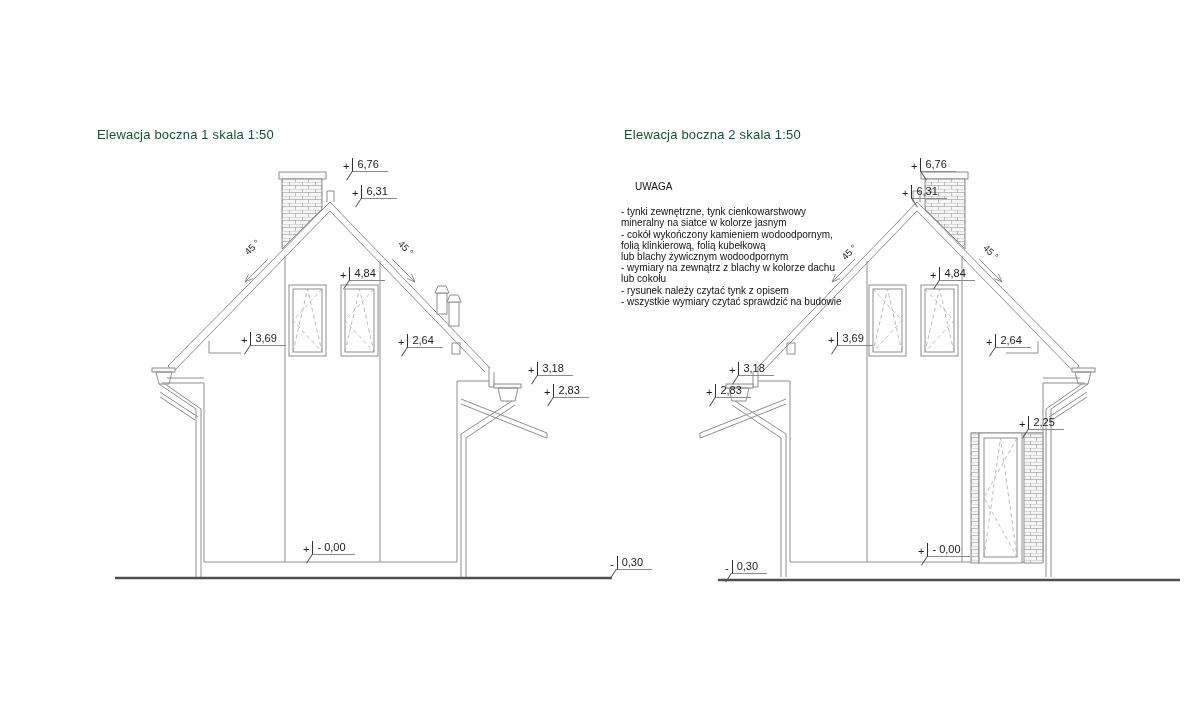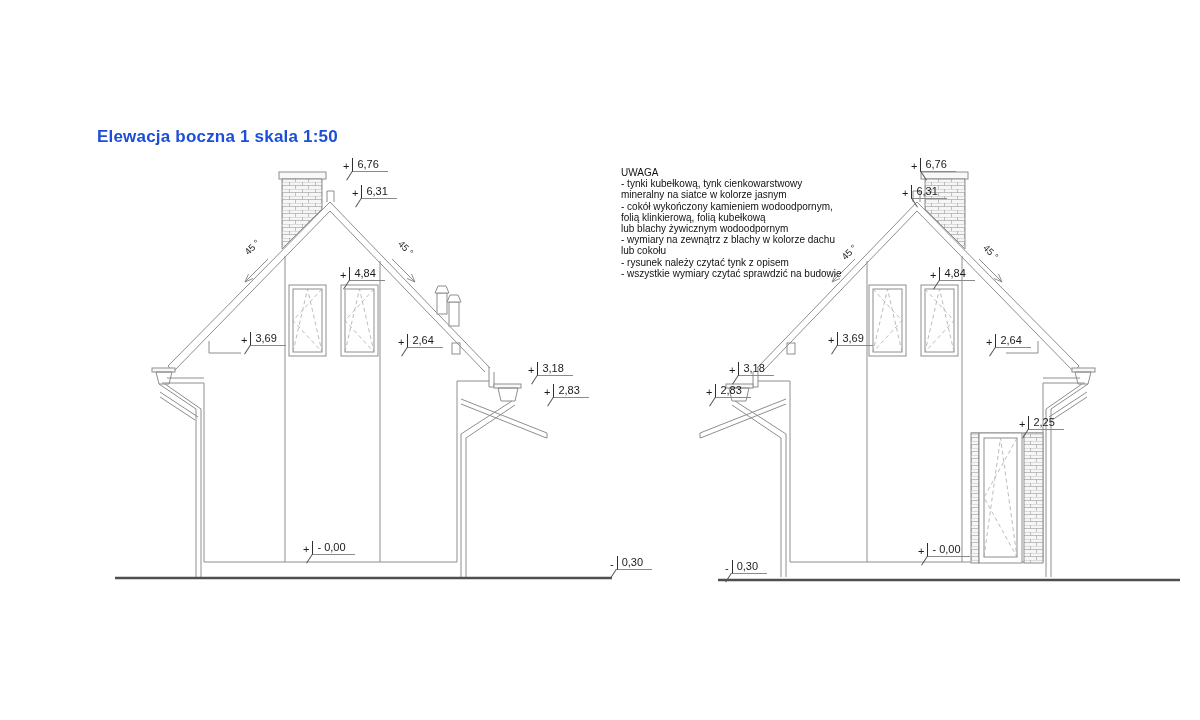--- a/index.html
+++ b/index.html
@@ -1,24 +1,24 @@
 <!DOCTYPE html>
 <html><head>
 <meta charset="utf-8">
 <style>
   html,body{margin:0;padding:0;}
   body{width:1200px;height:720px;background:#ffffff;position:relative;overflow:hidden;
        font-family:"Liberation Sans",sans-serif;}
   .sheet{position:absolute;inset:0;}
   svg.drawing{position:absolute;left:0;top:0;}
-  .title{position:absolute;font-size:17px;color:#1d4ed8;letter-spacing:.2px;white-space:pre;font-weight:bold;}
+  .title{position:absolute;font-size:13px;color:#14532d;letter-spacing:.2px;white-space:pre;}
   #title-1{left:97px;top:127px;}
   #title-2{left:624px;top:127px;}
   .note{position:absolute;left:621px;top:167px;width:240px;font-size:10px;line-height:11.2px;color:#111;}
-  .note .heading{margin:0;}
+  .note .heading{margin:14px;}
   .overlay{position:absolute;left:0;top:0;width:0;height:0;overflow:visible;}
   .dim{position:absolute;display:flex;align-items:flex-end;font-size:11px;color:#1a1a1a;
        transform:translateY(-100%);white-space:pre;}
   .dim .sign{padding-right:3px;line-height:12px;}
   .dim .val{position:relative;border-left:1.2px solid #2e2e2e;border-bottom:1px solid #8a8a8a;
             padding:0 9px 1px 4px;line-height:12px;}
   .dim .val::after{content:'';position:absolute;left:-1.2px;top:100%;width:1.2px;height:11px;
             background:#555;transform-origin:top center;}
   .dim[data-flag="left"] .val::after{transform:rotate(33deg);}
   .dim[data-flag="right"] .val::after{transform:rotate(-33deg);}
@@ -106,25 +106,26 @@
         <rect x="979" y="433" width="43" height="130" fill="#ffffff"></rect>
         <rect x="984" y="438" width="33" height="119"></rect>
         <path stroke="#ababab" stroke-width="0.8" stroke-dasharray="4 3" d="M984,557 L1000.5,438 L1017,557 M1017,438 L984,497.5 L1017,557"></path>
         <rect x="1024" y="433" width="19" height="130" fill="url(#brick)"></rect>
       </g>
       <path d="M718,580 L1180,580" stroke="#4f4f4f" stroke-width="2.6"></path>
     </g>
   </svg>
 
   <div class="title" id="title-1">Elewacja boczna 1 skala 1:50</div>
+  <div class="title" id="title-2">Elewacja boczna 2 skala 1:50</div>
 
   <div class="note">
     <div class="heading">UWAGA</div>
     <div>
-        <div>- tynki kubełkową, tynk cienkowarstwowy</div>
+        <div>- tynki zewnętrzne, tynk cienkowarstwowy</div>
         <div>mineralny na siatce w kolorze jasnym</div>
         <div>- cokół wykończony kamieniem wodoodpornym,</div>
         <div>folią klinkierową, folią kubełkową</div>
         <div>lub blachy żywicznym wodoodpornym</div>
         <div>- wymiary na zewnątrz z blachy w kolorze dachu</div>
         <div>lub cokołu</div>
         <div>- rysunek należy czytać  tynk z opisem</div>
         <div>- wszystkie wymiary czytać sprawdzić na budowie</div>
       </div>
   </div>

